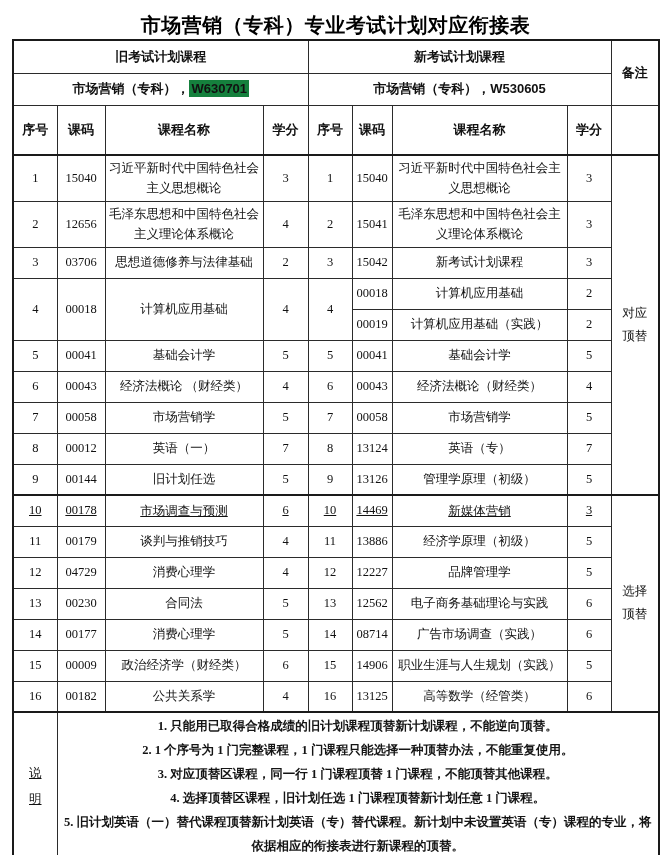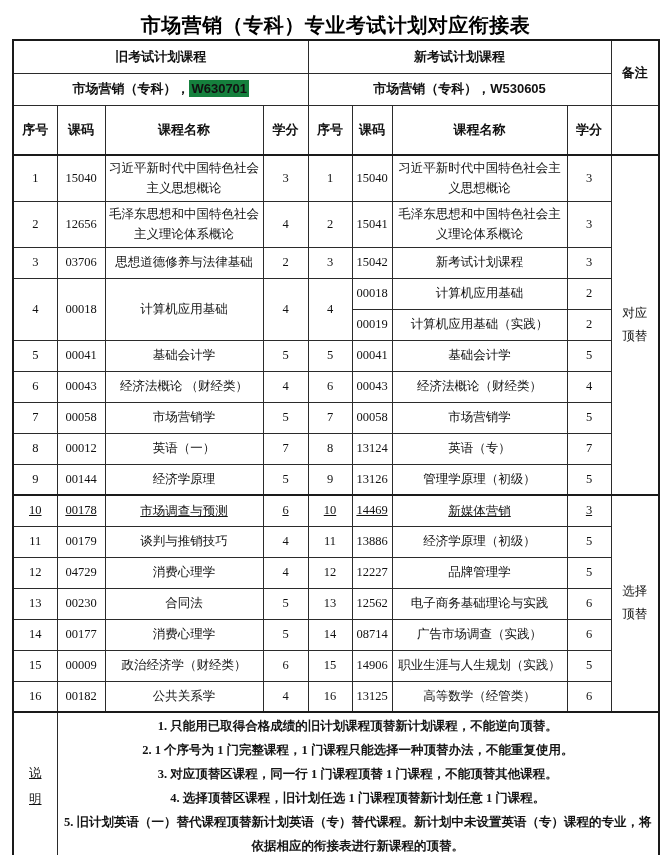--- a/index.html
+++ b/index.html
@@ -209,21 +209,21 @@
     <td>7</td>
     <td>8</td>
     <td>13124</td>
     <td class="name">英语（专）</td>
     <td>7</td>
   </tr>
 
   <tr class="r-std">
     <td>9</td>
     <td>00144</td>
-    <td class="name">经济学原理</td>
+    <td class="name">旧计划任选</td>
     <td>5</td>
     <td>9</td>
     <td>13126</td>
     <td class="name">管理学原理（初级）</td>
     <td>5</td>
   </tr>
 
   <tr class="r-std row10">
     <td>10</td>
     <td>00178</td>

